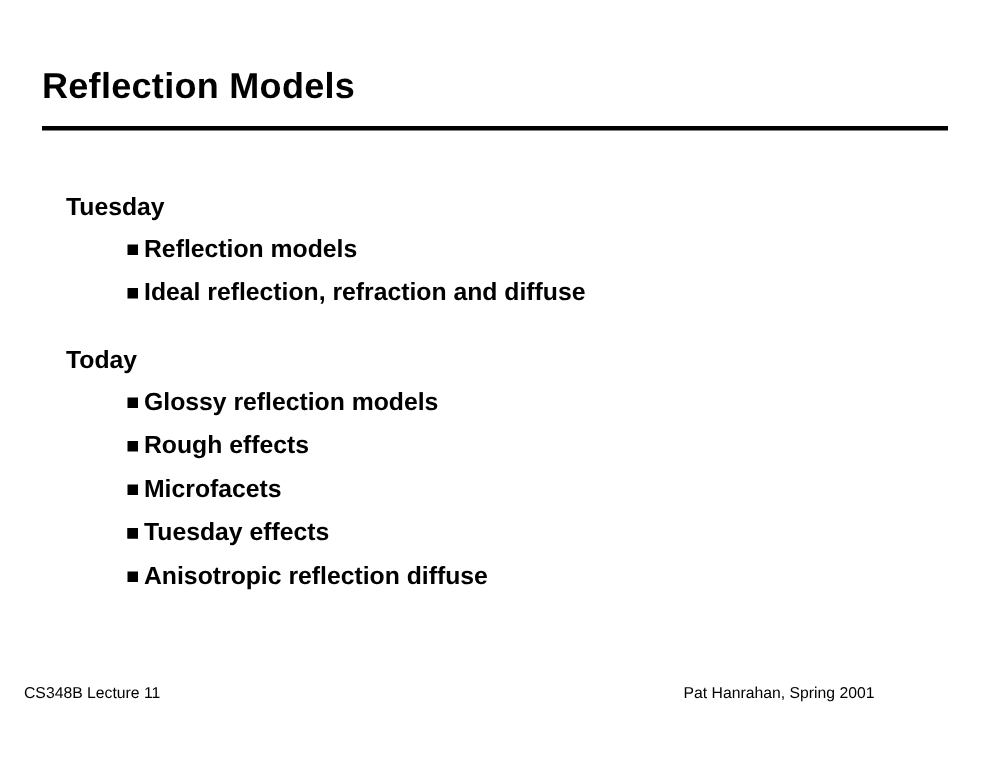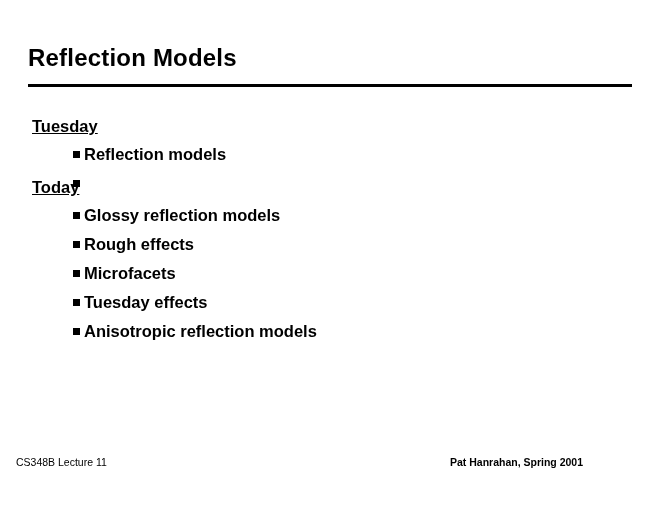--- a/index.html
+++ b/index.html
@@ -37,22 +37,21 @@
     height: 3px;
     background: #000000;
   }
   .body {
     position: absolute;
     left: 28px;
     top: 108px;
     width: 604px;
   }
   .group {
-    margin: 4px;
-    text-decoration: underline;
+    margin: 16px;
   }
   .group-heading {
     font-size: 16.5px;
     font-weight: bold;
     line-height: 28px;
     color: #000000;
   }
   .bullet-list {
     margin: 0;
     padding: 0;
@@ -85,21 +84,21 @@
     bottom: 42px;
     font-size: 10.5px;
     font-weight: normal;
     color: #000000;
   }
   .footer-right {
     position: absolute;
     right: 77px;
     bottom: 42px;
     font-size: 10.5px;
-    font-weight: bold;
+    font-weight: normal;
     color: #000000;
   }
 </style>
 </head>
 <body>
 
 <div class="slide">
 
   <div class="slide-title">Reflection Models</div>
   <div class="title-rule"></div>
@@ -108,20 +107,21 @@
 
     <div class="group">
       <div class="group-heading">Tuesday</div>
       <ul class="bullet-list">
         <li class="bullet-item">
           <span class="bullet-marker"></span>
           <span class="bullet-text">Reflection models</span>
         </li>
         <li class="bullet-item">
           <span class="bullet-marker"></span>
+          <span class="bullet-text">Ideal reflection, refraction and diffuse</span>
         </li>
       </ul>
     </div>
 
     <div class="group">
       <div class="group-heading">Today</div>
       <ul class="bullet-list">
         <li class="bullet-item">
           <span class="bullet-marker"></span>
           <span class="bullet-text">Glossy reflection models</span>
@@ -136,21 +136,21 @@
         </li>
         <li class="bullet-item">
           <span class="bullet-marker"></span>
         </li>
         <li class="bullet-item">
           <span class="bullet-marker"></span>
           <span class="bullet-text">Tuesday effects</span>
         </li>
         <li class="bullet-item">
           <span class="bullet-marker"></span>
-          <span class="bullet-text">Anisotropic reflection models</span>
+          <span class="bullet-text">Anisotropic reflection diffuse</span>
         </li>
       </ul>
     </div>
 
   </div>
 
   <div class="footer-left">CS348B Lecture 11</div>
   <div class="footer-right">Pat Hanrahan, Spring 2001</div>
 
 </div>

